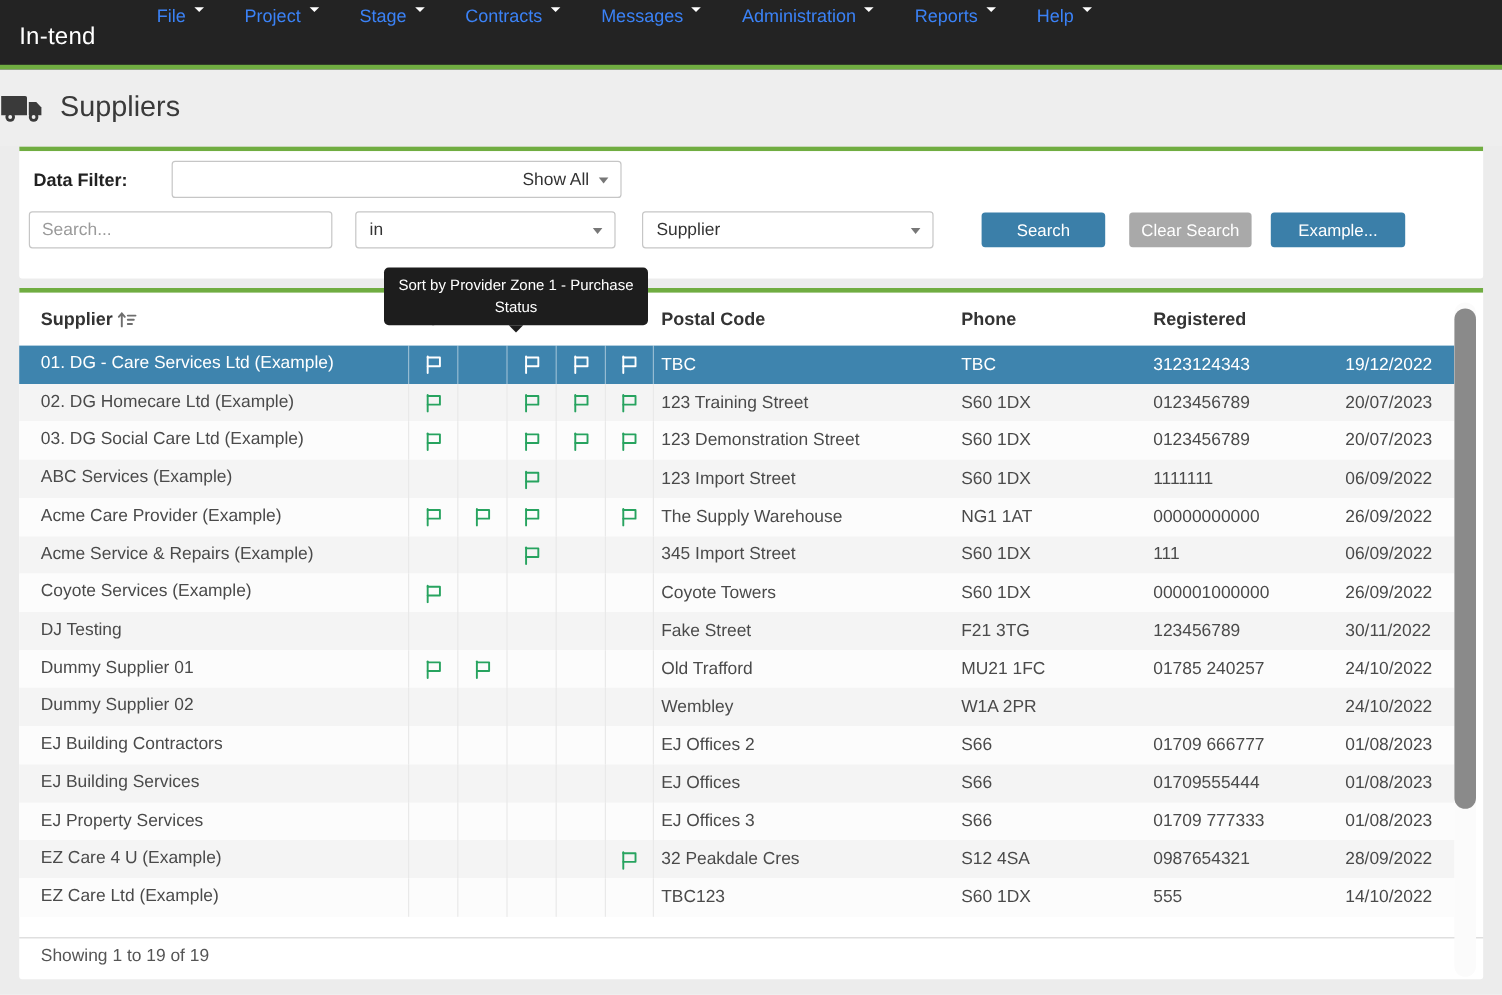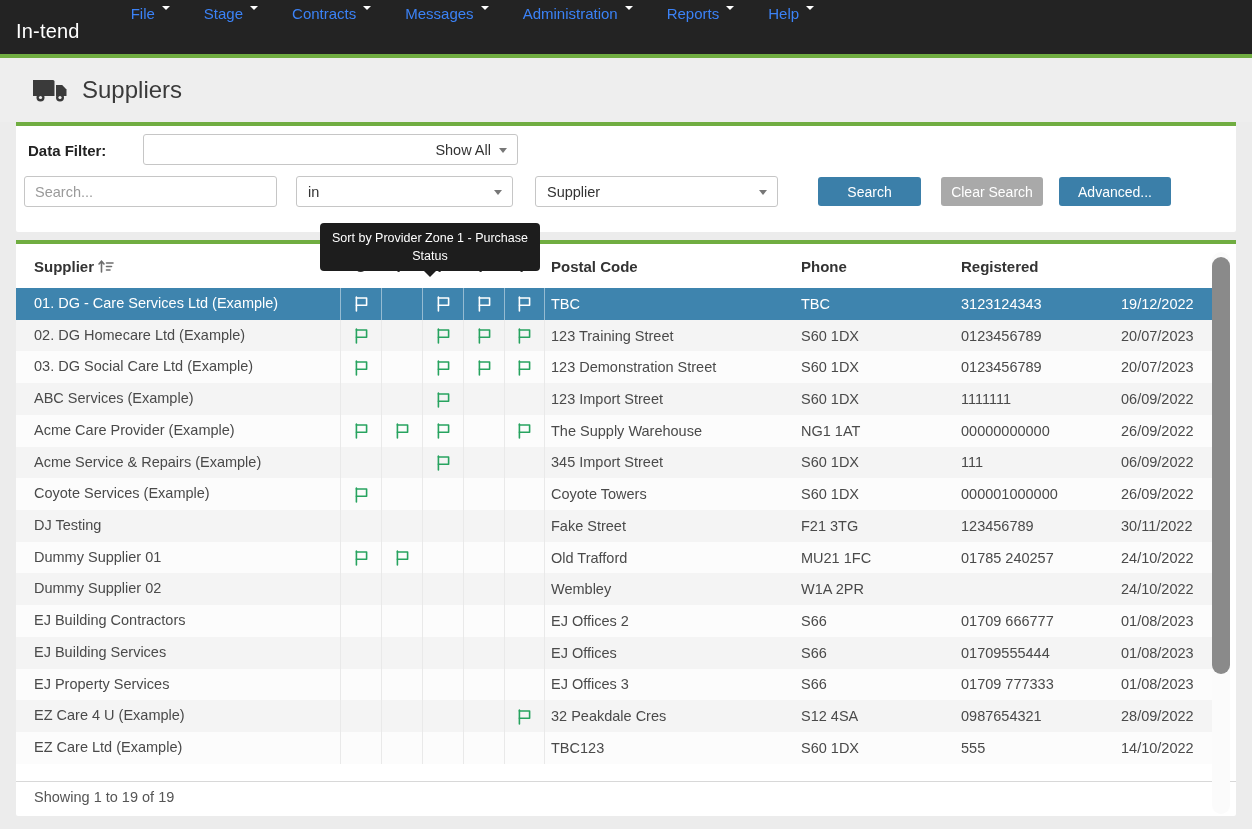--- a/index.html
+++ b/index.html
@@ -12,21 +12,21 @@
   .stage{position:absolute;inset:0;width:1252px;height:829px;}
 
   
   .navbar{position:absolute;left:0;top:0;width:100%;height:63px;background:var(--navbar-bg);display:flex;align-items:center;padding-left:16px;}
   .brand{color:#fff;font-size:20px;letter-spacing:.2px;margin-right:34px;}
   .nav-item{color:#3b82f6;font-size:15px;padding:0 17px;height:54px;display:flex;align-items:flex-start;cursor:pointer;white-space:nowrap;}
   .caret{display:inline-block;width:0;height:0;border-left:4px solid transparent;border-right:4px solid transparent;border-top:4px solid #fff;margin-left:7px;position:relative;top:1px;}
   .green-line{position:absolute;left:0;top:54px;width:100%;height:4px;background:var(--accent-green);}
 
   
-  .page-header{position:absolute;left:0;top:58px;width:100%;height:64px;background:#eeeeee;display:flex;align-items:center;padding-left:32px;}
+  .page-header{position:absolute;left:0;top:58px;width:100%;height:64px;background:#eeeeee;display:flex;align-items:center;}
   .truck-icon{width:36px;height:27px;flex:0 0 auto;}
   .truck-icon path,.truck-icon circle{fill:#3a3a3a;}
   .truck-icon .hub{fill:#eeeeee;}
   .page-title{font-size:24px;color:#3a3a3a;margin-left:14px;}
 
   
   .filter-panel{position:absolute;left:16px;top:122px;width:1220px;height:110px;background:#fff;border-top:4px solid var(--accent-green);border-radius:0 0 2px 2px;}
   .filter-label{position:absolute;left:12px;top:16px;font-size:15px;font-weight:bold;color:#222;}
   .select{position:absolute;height:31px;border:1px solid #c6c6c6;border-radius:3px;background:#fff;font-size:14.5px;color:#333;display:flex;align-items:center;padding:0 26px 0 11px;cursor:pointer;}
   .select .sel-caret{position:absolute;right:10px;top:50%;margin-top:-2px;width:0;height:0;border-left:4px solid transparent;border-right:4px solid transparent;border-top:5px solid #777;}
@@ -79,20 +79,24 @@
 
 <div class="stage">
 
   <div class="navbar">
     <div class="brand">In-tend</div>
     <div class="nav-item">
         <span>File</span>
         <span class="caret"></span>
       </div>
     <div class="nav-item">
+        <span>Project</span>
+        <span class="caret"></span>
+      </div>
+    <div class="nav-item">
         <span>Stage</span>
         <span class="caret"></span>
       </div>
     <div class="nav-item">
         <span>Contracts</span>
         <span class="caret"></span>
       </div>
     <div class="nav-item">
         <span>Messages</span>
         <span class="caret"></span>
@@ -134,21 +138,21 @@
     <div class="select sel-operator">
       <span>in</span>
       <span class="sel-caret"></span>
     </div>
     <div class="select sel-field">
       <span>Supplier</span>
       <span class="sel-caret"></span>
     </div>
     <button class="btn btn-search">Search</button>
     <button class="btn btn-clear">Clear Search</button>
-    <button class="btn btn-advanced">Advanced...</button>
+    <button class="btn btn-advanced">Example...</button>
   </div>
 
   <div class="tooltip">Sort by Provider Zone 1 - Purchase Status</div>
 
   <div class="table-panel">
     <div class="thead">
       <div class="hcell supplier-h">
         <span>Supplier</span>
         <svg class="sort-icon" viewBox="0 0 17 15">
           <path d="M4.5 13 V2.5 M2 5 L4.5 2.2 L7 5"></path>

